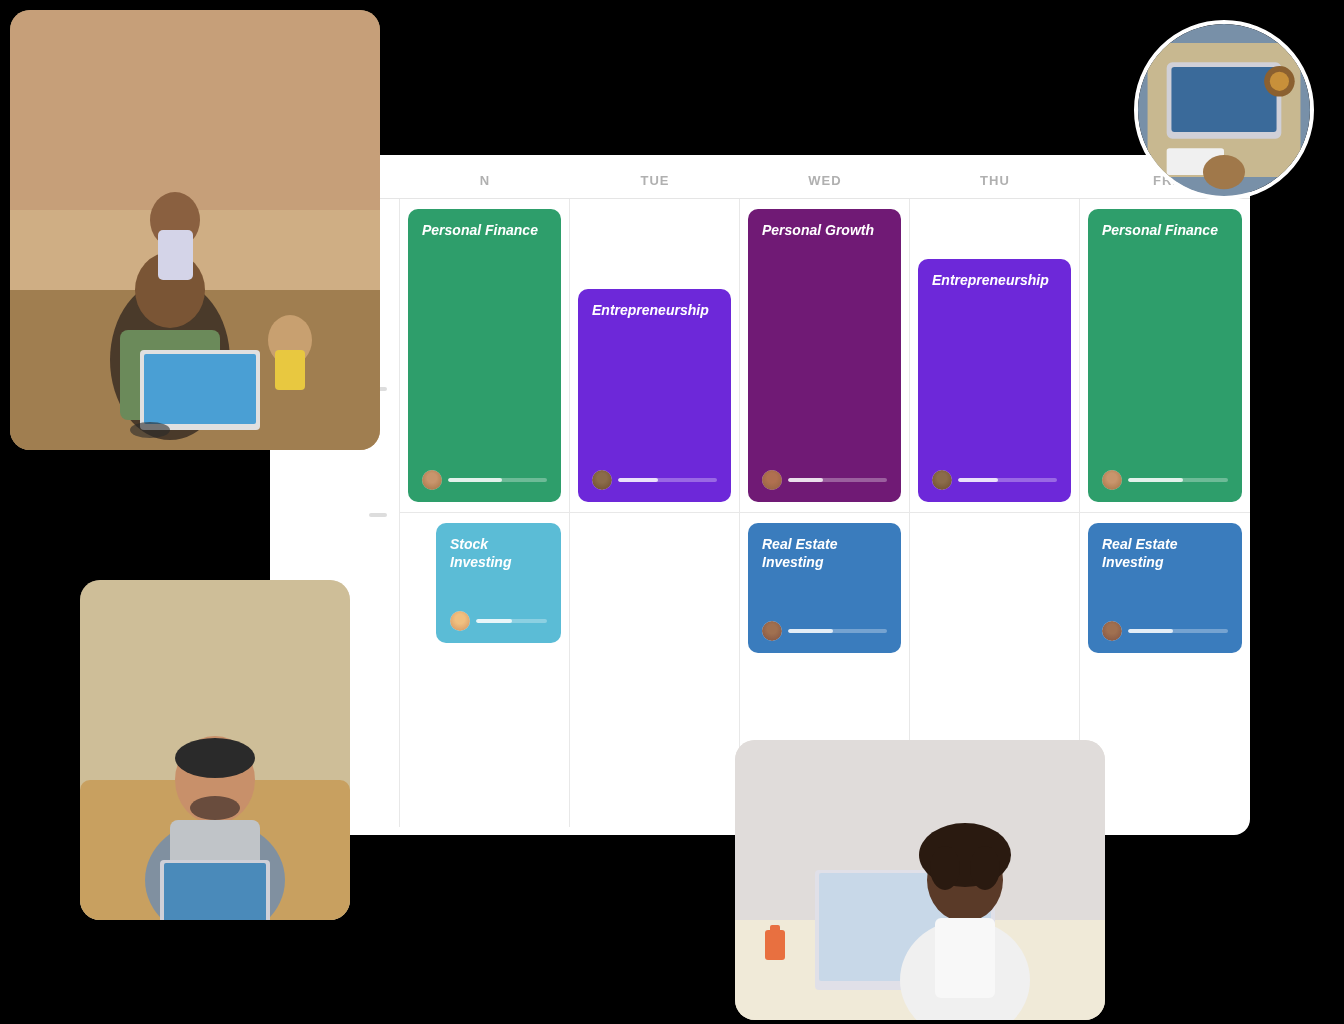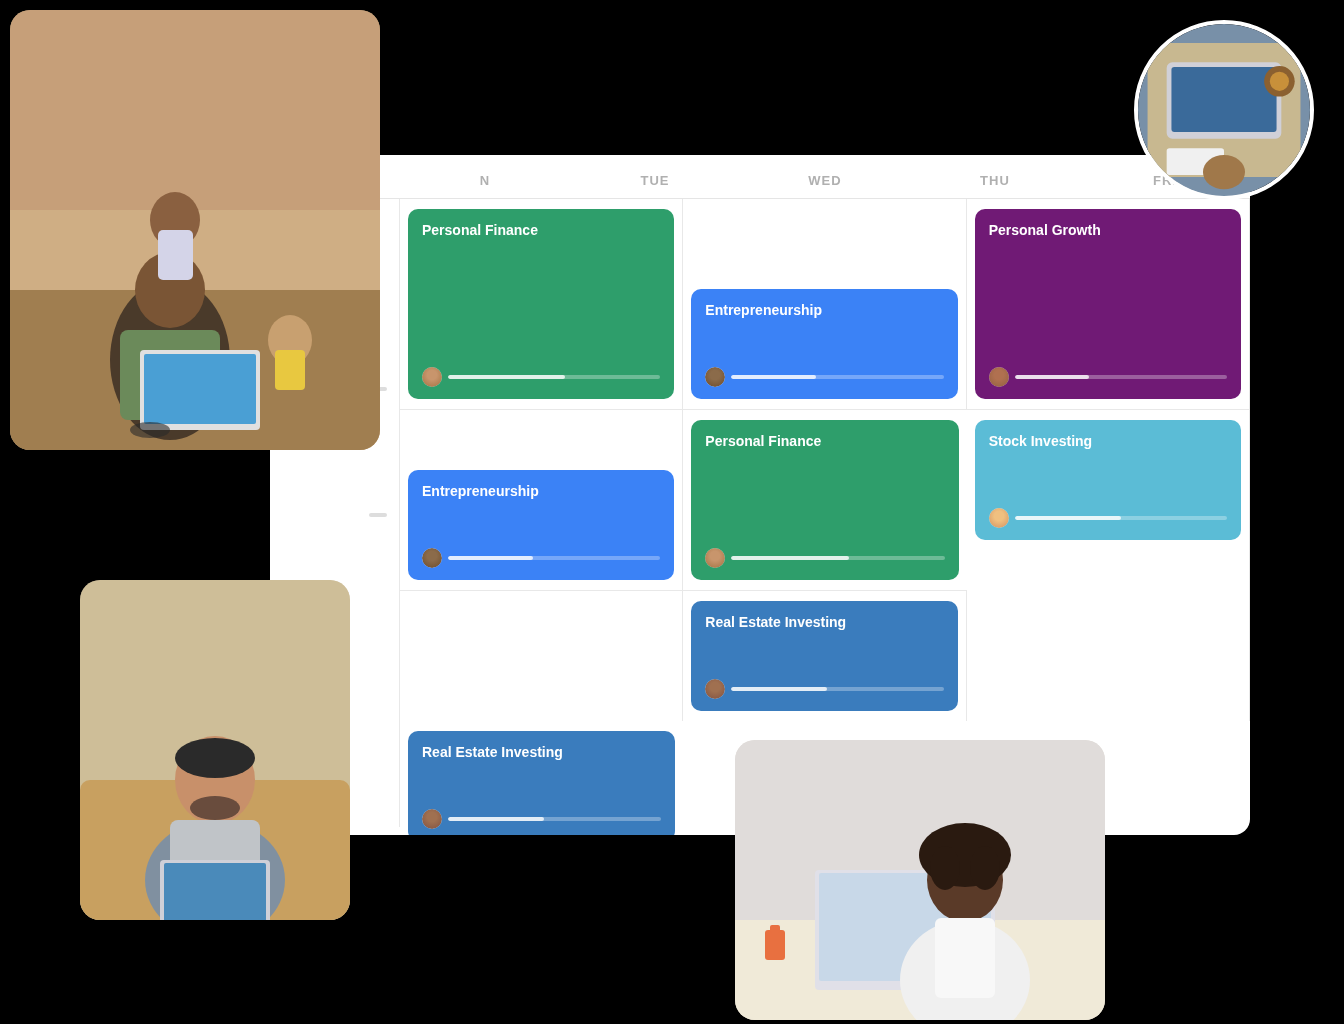--- a/index.html
+++ b/index.html
@@ -101,21 +101,21 @@
     }
 
     .event-card .progress-bar-fill {
       height: 100%;
       border-radius: 2px;
       background: rgba(255,255,255,0.8);
     }
 
     
     .green { background: #2e9e6b; }
-    .purple { background: #3b82f6; }
+    .purple { background: #6d28d9; }
     .orange { background: #701a75; }
     .blue { background: #3a7cbd; }
     .teal { background: #5bbcd6; }
 
     
     .photo-family {
       position: absolute;
       top: 10px;
       left: 10px;
       width: 370px;
@@ -181,21 +181,21 @@
       <div class="cal-day-label">FRI</div>
     </div>
 
     <div style="display: flex; height: calc(100% - 52px);">
 
       <div style="width: 130px; border-right: 1px solid #e8e8e8; flex-shrink:0; position: relative; display: flex; align-items: center; justify-content: center;">
         <div style="position:absolute; right: 12px; top: 30%; width: 18px; height: 4px; background: #ddd; border-radius: 2px;"></div>
         <div style="position:absolute; right: 12px; top: 50%; width: 18px; height: 4px; background: #ddd; border-radius: 2px;"></div>
       </div>
 
-      <div style="flex: 1; display: grid; grid-template-columns: repeat(3, 1fr); grid-template-rows: repeat(2, 1fr);">
+      <div style="flex: 1; display: grid; grid-template-columns: repeat(5, 1fr); grid-template-rows: repeat(2, 1fr); font-style: italic;">
 
         <div style="border-right: 1px solid #e8e8e8; border-bottom: 1px solid #e8e8e8; padding: 10px 8px;">
           <div class="event-card green">
             <div class="event-title">Personal Finance</div>
             <div class="event-meta">
               <div class="avatar-circle">
                 <div style="width:100%;height:100%;border-radius:50%;background:radial-gradient(circle at 50% 40%, #c8956c 30%, #a07040 100%);"></div>
               </div>
               <div class="progress-bar-bg">
                 <div class="progress-bar-fill" style="width: 55%;"></div>
@@ -254,21 +254,21 @@
                 <div style="width:100%;height:100%;border-radius:50%;background:radial-gradient(circle at 50% 40%, #c8956c 30%, #a07040 100%);"></div>
               </div>
               <div class="progress-bar-bg">
                 <div class="progress-bar-fill" style="width: 55%;"></div>
               </div>
             </div>
           </div>
         </div>
 
         <div style="border-right: 1px solid #e8e8e8; padding: 10px 8px;">
-          <div class="event-card teal" style="max-height: 120px;">
+          <div class="event-card teal" style="max-height: 120px; margin-left: 28px;">
             <div class="event-title">Stock Investing</div>
             <div class="event-meta">
               <div class="avatar-circle">
                 <div style="width:100%;height:100%;border-radius:50%;background:radial-gradient(circle at 50% 40%, #f0c080 30%, #d09060 100%);"></div>
               </div>
               <div class="progress-bar-bg">
                 <div class="progress-bar-fill" style="width: 50%;"></div>
               </div>
             </div>
           </div>

